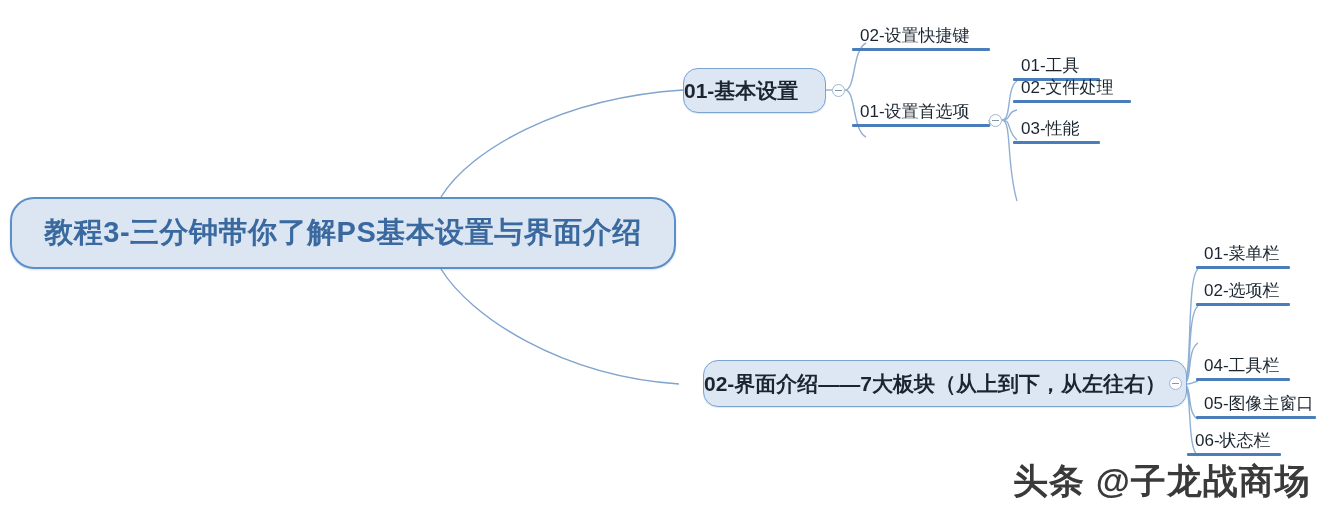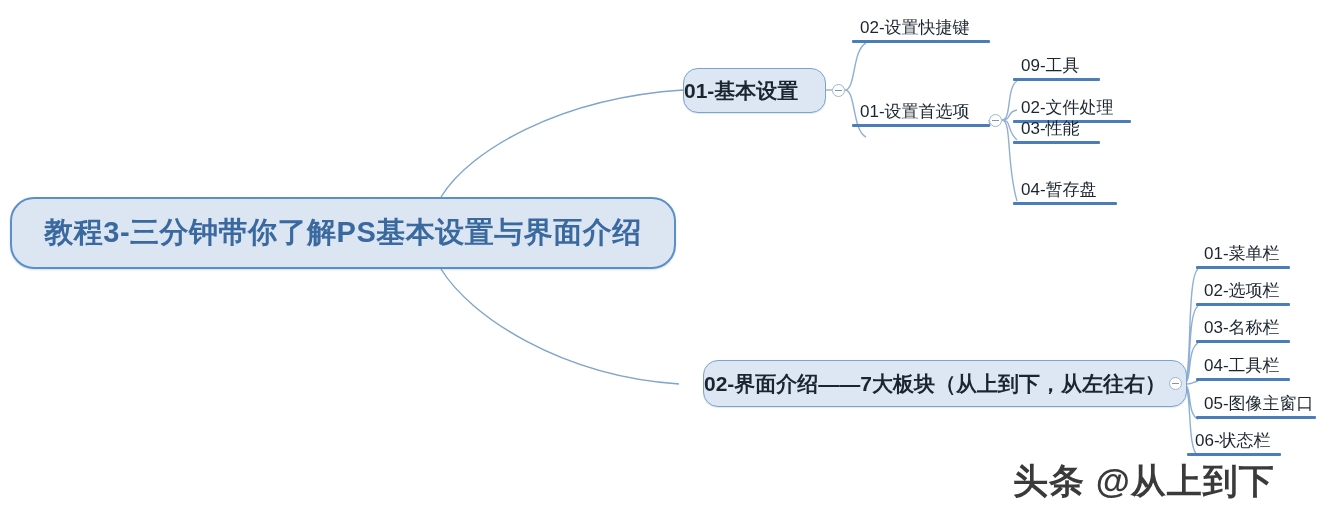--- a/index.html
+++ b/index.html
@@ -189,81 +189,73 @@
 
   <div class="root-node">
     <span class="root-label">教程3-三分钟带你了解PS基本设置与界面介绍</span>
   </div>
 
   <div class="branch-node" id="node-basic">
     <span class="branch-label">01-基本设置</span>
   </div>
   <div class="toggle" style="left:832px; top:84px;"></div>
 
-  <div class="uline-item" style="left:852px; top:8px; width:138px; height:35px;">
+  <div class="uline-item" style="left:852px; top:16px; width:138px; height:35px;">
     <span class="uline-label">02-设置快捷键</span>
     <span class="uline-bar" style="width:138px;"></span>
   </div>
 
   <div class="uline-item" style="left:852px; top:92px; width:138px; height:35px;">
     <span class="uline-label">01-设置首选项</span>
     <span class="uline-bar" style="width:138px;"></span>
   </div>
   <div class="toggle" style="left:989px; top:114px;"></div>
 
   <div class="uline-item" style="left:1013px; top:50px; width:87px; height:31px;">
-    <span class="uline-label">09-工具</span>
+    <span class="uline-label">01-工具</span>
     <span class="uline-bar" style="width:87px;"></span>
   </div>
 
-  <div class="uline-item" style="left:1013px; top:82px; width:118px; height:41px;">
+  <div class="uline-item" style="left:1013px; top:82px; width:118px; height:21px;">
     <span class="uline-label">02-文件处理</span>
     <span class="uline-bar" style="width:118px;"></span>
   </div>
 
   <div class="uline-item" style="left:1013px; top:113px; width:87px; height:31px;">
     <span class="uline-label">03-性能</span>
     <span class="uline-bar" style="width:87px;"></span>
   </div>
 
-  <div class="uline-item" style="left:1013px; top:174px; width:104px; height:31px;">
-    <span class="uline-label">04-暂存盘</span>
-    <span class="uline-bar" style="width:104px;"></span>
-  </div>
 
   <div class="branch-node" id="node-ui">
     <span class="branch-label">02-界面介绍——7大板块（从上到下，从左往右）</span>
   </div>
   <div class="toggle" style="left:1169px; top:377px;"></div>
 
   <div class="uline-item" style="left:1196px; top:238px; width:94px; height:31px;">
     <span class="uline-label">01-菜单栏</span>
     <span class="uline-bar" style="width:94px;"></span>
   </div>
 
   <div class="uline-item" style="left:1196px; top:275px; width:94px; height:31px;">
     <span class="uline-label">02-选项栏</span>
     <span class="uline-bar" style="width:94px;"></span>
   </div>
 
-  <div class="uline-item" style="left:1196px; top:312px; width:94px; height:31px;">
-    <span class="uline-label">03-名称栏</span>
-    <span class="uline-bar" style="width:94px;"></span>
-  </div>
 
   <div class="uline-item" style="left:1196px; top:350px; width:94px; height:31px;">
     <span class="uline-label">04-工具栏</span>
     <span class="uline-bar" style="width:94px;"></span>
   </div>
 
   <div class="uline-item" style="left:1196px; top:388px; width:120px; height:31px;">
     <span class="uline-label">05-图像主窗口</span>
     <span class="uline-bar" style="width:120px;"></span>
   </div>
 
   <div class="uline-item" style="left:1180px; top:425px; width:94px; height:31px;margin-left:7px;">
     <span class="uline-label">06-状态栏</span>
     <span class="uline-bar" style="width:94px;"></span>
   </div>
 
-  <div id="watermark">头条 @从上到下</div>
+  <div id="watermark">头条 @子龙战商场</div>
 
 </div>
 
 </body></html>

